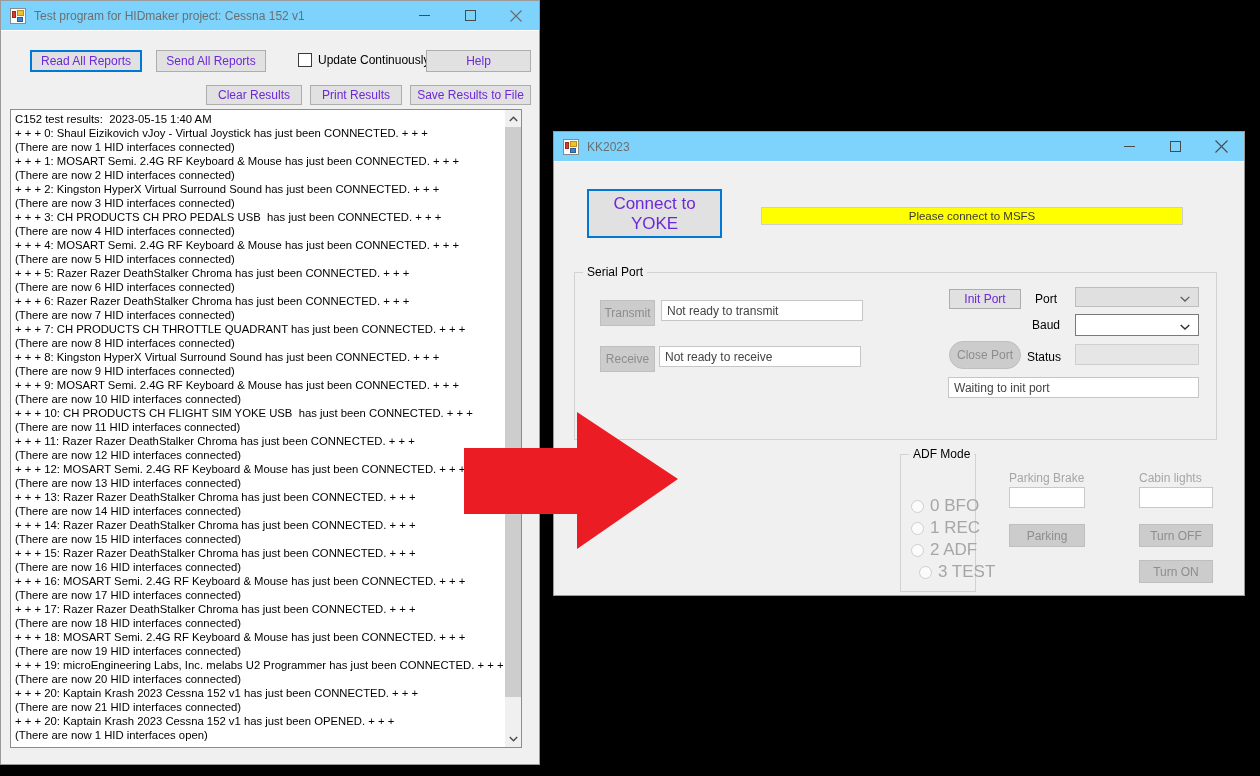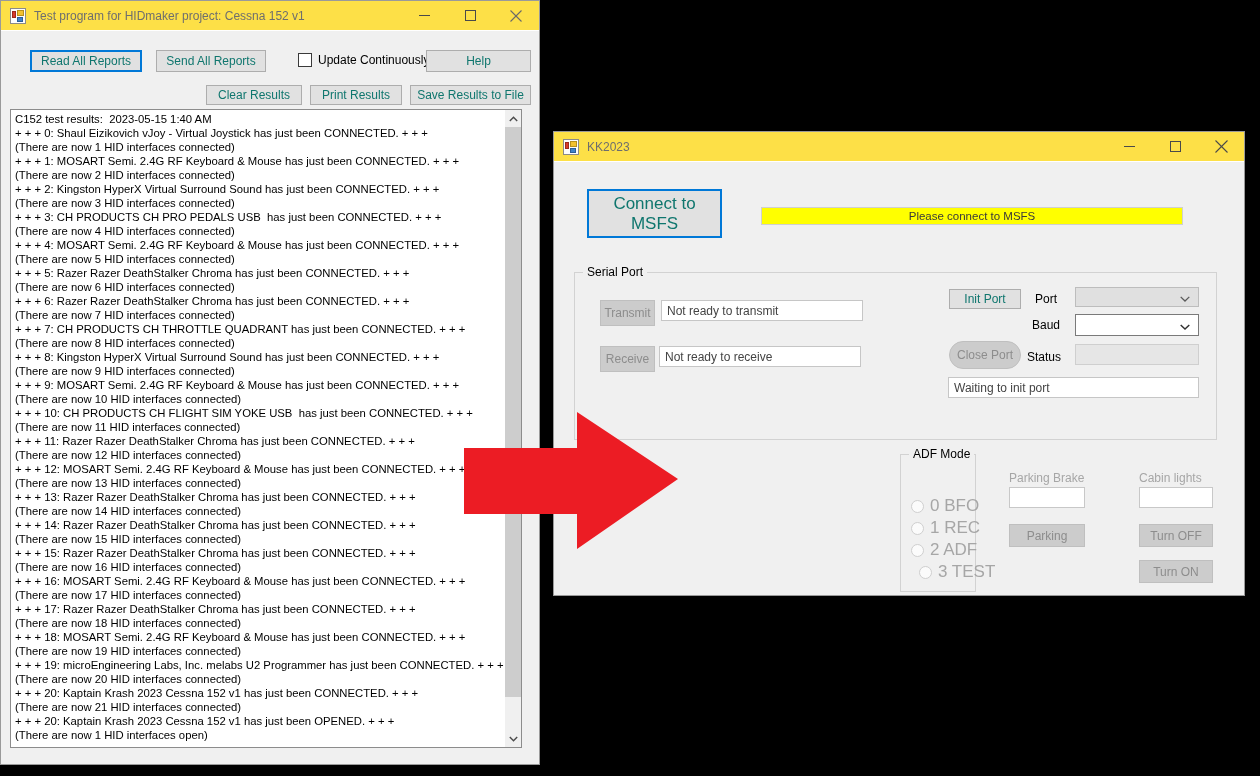--- a/index.html
+++ b/index.html
@@ -14,21 +14,21 @@
 
   
   .window {
     position: absolute;
     background: #f0f0f0;
     border: 1px solid #9a9a9a;
     box-shadow: 0 0 0 0 rgba(0,0,0,0);
   }
   .titlebar {
     height: 30px;
-    background: #fde047;
+    background: #7dd3fc;
     display: flex;
     align-items: center;
     border-bottom: 1px solid #ffffff;
   }
   .title-icon {
     width: 16px; height: 16px;
     margin-left: 9px; margin-right: 8px;
     position: relative;
     flex: 0 0 auto;
   }
@@ -53,21 +53,21 @@
     display: flex; align-items: center; justify-content: center;
     color: #4a4a4a;
   }
   .wbtn svg { display:block; }
 
   
   .btn {
     background: #e1e1e1;
     border: 1px solid #adadad;
     font-size: 12px;
-    color: #0f766e;
+    color: #6d28d9;
     display: flex;
     align-items: center;
     justify-content: center;
     text-align: center;
     cursor: default;
     font-family: "Liberation Sans", sans-serif;
   }
   .btn.focus {
     border: 2px solid #0078d7;
     background: #e1e1e1;
@@ -344,21 +344,21 @@
           <svg width="13" height="13" viewBox="0 0 13 13">
               <line x1="0.5" y1="0.5" x2="12.5" y2="12.5" stroke="#4a4a4a" stroke-width="1.1"></line>
               <line x1="12.5" y1="0.5" x2="0.5" y2="12.5" stroke="#4a4a4a" stroke-width="1.1"></line>
             </svg>
         </div>
       </div>
     </div>
 
     <div class="client">
 
-      <div class="btn focus" style="position:absolute; left:33px; top:27px; width:135px; height:49px; font-size:17px;">Connect to MSFS</div>
+      <div class="btn focus" style="position:absolute; left:33px; top:27px; width:135px; height:49px; font-size:17px;">Connect to YOKE</div>
 
       <div class="yellow-bar" style="left:207px; top:45px; width:422px; height:18px;">Please connect to MSFS</div>
 
       <div class="groupbox" style="left:20px; top:110px; width:643px; height:168px;">
         <div class="gb-title">Serial Port</div>
 
         <div class="btn disabled" style="position:absolute; left:25px; top:27px; width:55px; height:26px;">Transmit</div>
         <div class="tbox" style="position:absolute; left:86px; top:27px; width:202px; height:21px;">Not ready to transmit</div>
 
         <div class="btn disabled" style="position:absolute; left:25px; top:73px; width:55px; height:26px;">Receive</div>

